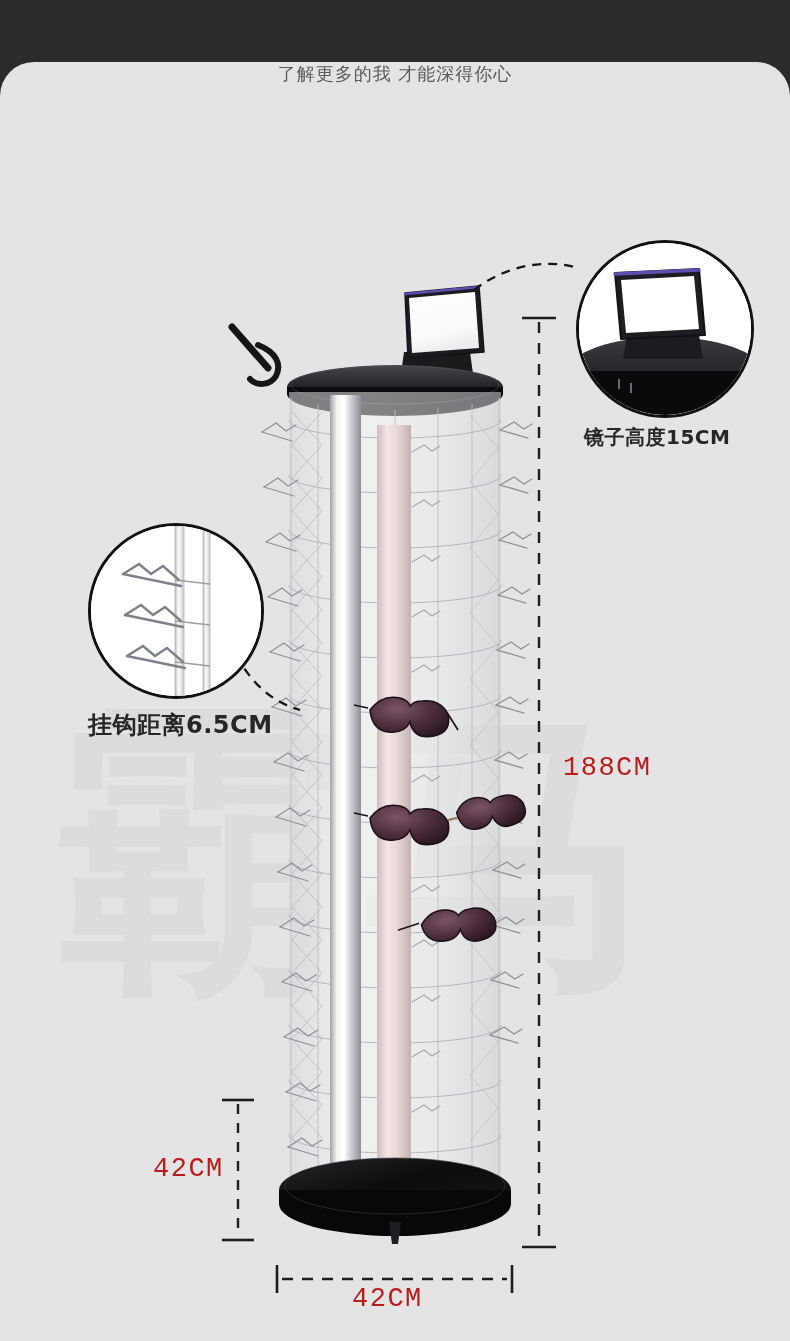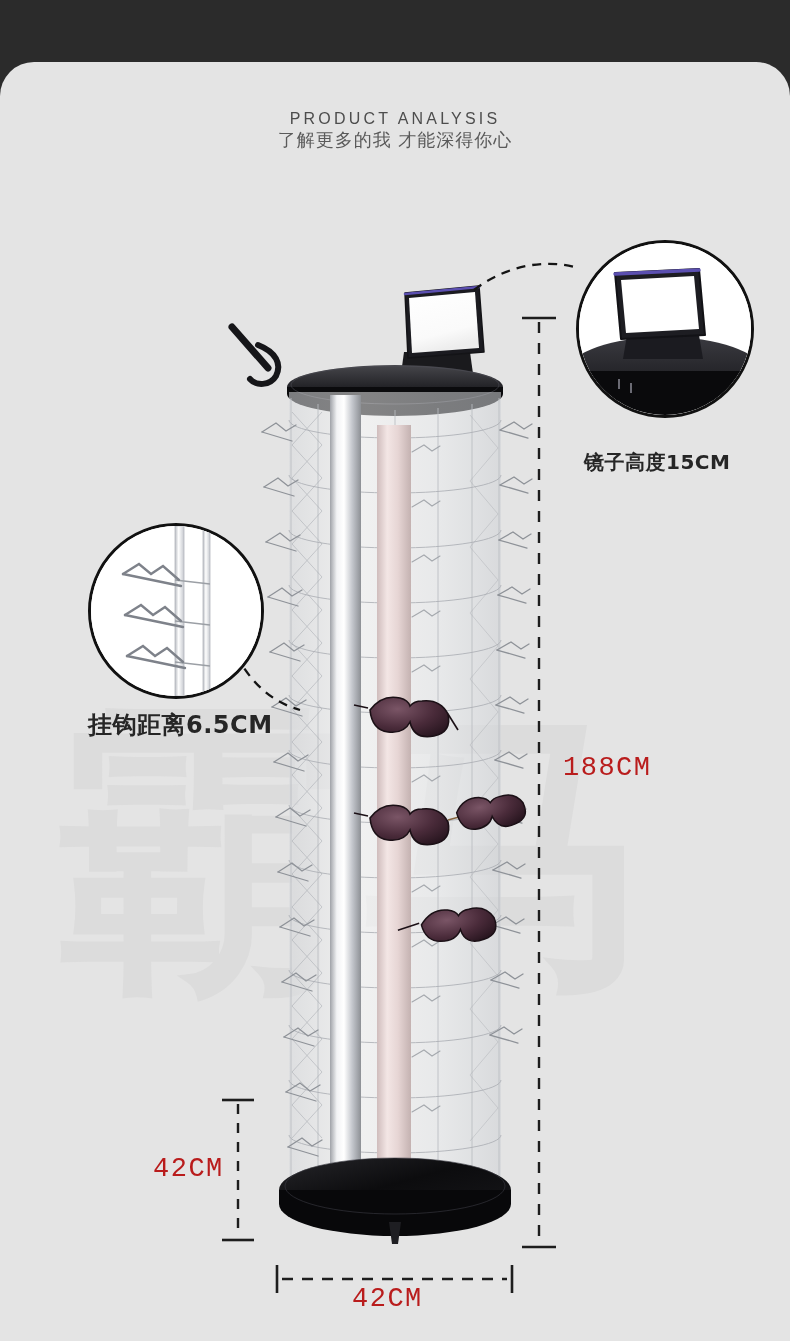--- a/index.html
+++ b/index.html
@@ -344,21 +344,21 @@
 
         <path d="M48 92 L120 92 L124 116 L44 116 Z" fill="#1b1b20"></path>
 
         <path d="M36 30 L120 26 L126 92 L42 96 Z" fill="#1d1d22" stroke="#121216" stroke-width="2" stroke-linejoin="round"></path>
         <path d="M42 37 L115 33 L120 86 L47 90 Z" fill="#ffffff"></path>
         <path d="M36 31 L120 27" stroke="#5b4fb0" stroke-width="3.4" stroke-linecap="round" fill="none"></path>
 
         <path d="M40 136 l0 10 M52 140 l0 10" stroke="#6b6b74" stroke-width="2" fill="none"></path>
       </svg>
     </div>
-    <div class="callout-label" id="label-mirror" style="top:387px;">镜子高度15CM</div>
+    <div class="callout-label" id="label-mirror" style="top:362px;">镜子高度15CM</div>
 
     <div class="callout" id="callout-hook" style="top:461px;">
       <svg viewBox="0 0 170 170" width="170" height="170">
         <defs>
           <linearGradient id="chPole" x1="0" y1="0" x2="1" y2="0">
             <stop offset="0" stop-color="#b9bcc2"></stop>
             <stop offset="0.4" stop-color="#fefefe"></stop>
             <stop offset="1" stop-color="#c6c9cf"></stop>
           </linearGradient>
         </defs>
@@ -383,18 +383,17 @@
         </g>
       </svg>
     </div>
     <div class="callout-label" id="label-hook" style="top:647px;">挂钩距离6.5CM</div>
 
     <div class="dim-text" id="dim-height-text" style="top:691px;">188CM</div>
     <div class="dim-text" id="dim-base-text" style="top:1092px;">42CM</div>
     <div class="dim-text" id="dim-width-text" style="top:1222px;">42CM</div>
 
     <div class="hdr">
-      <div class="eyebrow">PRODUCT ANALYSIS</div>
       <div class="sub">了解更多的我 才能深得你心</div>
     </div>
 
   </div>
 </div>
 
 </body></html>

